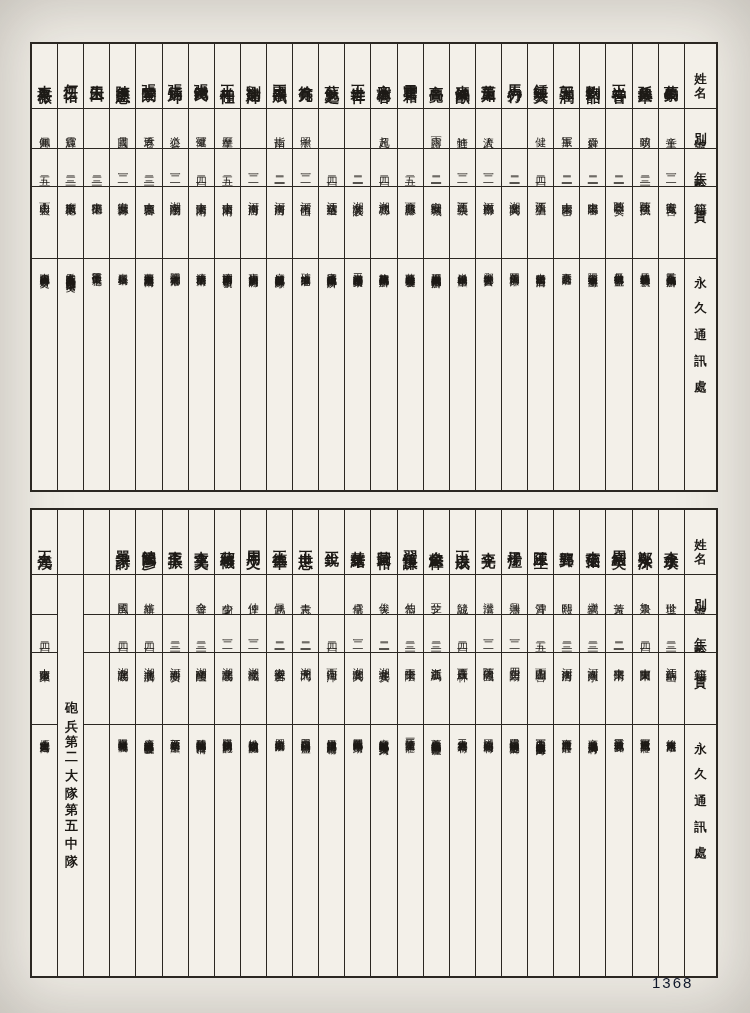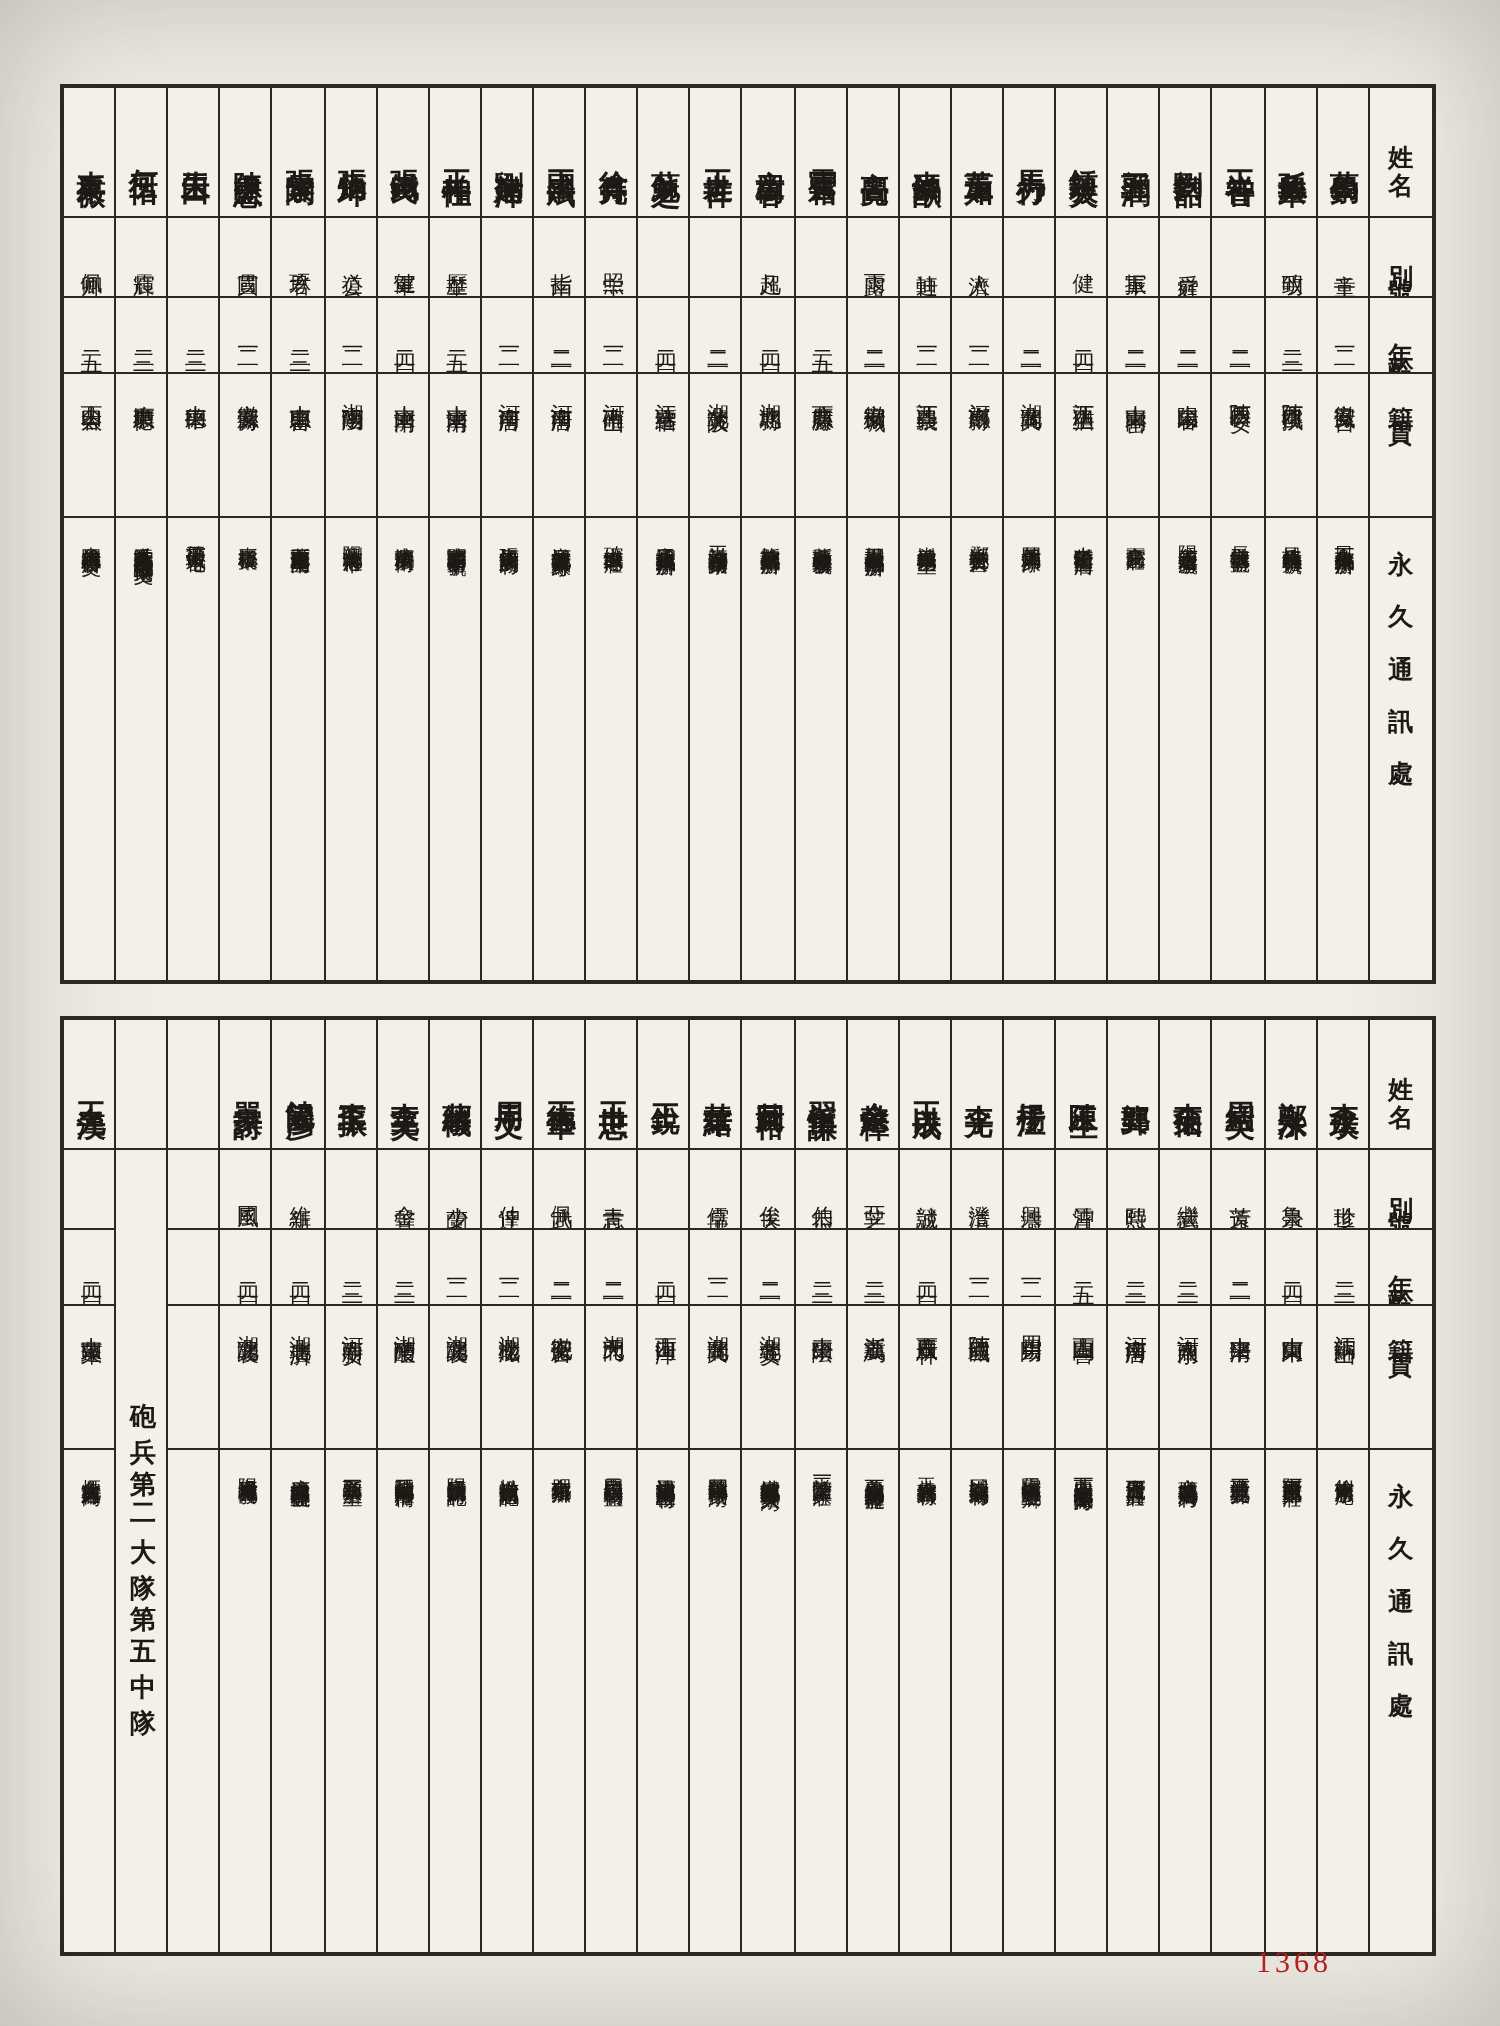--- a/index.html
+++ b/index.html
@@ -24,22 +24,22 @@
   .b-addr{ flex:1 1 0; align-items:flex-start; padding-top:6px; }
   .b-note{ flex:1 1 0; }
   .vtext{ writing-mode:vertical-rl; text-orientation:upright; color:var(--ink);
           font-size:11px; line-height:1.12; letter-spacing:1px; max-height:100%; }
   .name{ font-size:14.5px; font-weight:700; letter-spacing:2px; }
   .addr{ font-size:10px; letter-spacing:0.5px; }
   .hdr{ font-size:12.5px; font-weight:700; letter-spacing:0.55em; }
   .hdr-name{ letter-spacing:1.1em; }
   .hdr-tall{ letter-spacing:2.1em; }
   .note{ font-size:13px; font-weight:700; letter-spacing:1.3em; }
-  .page-number{ position:absolute; left:628px; top:974px; font-size:15px;
-                color:#b91c1c; letter-spacing:2px; font-family:Liberation Serif, serif; }
+  .page-number{ position:absolute; left:652px; top:974px; font-size:15px;
+                color:#0f172a; letter-spacing:2px; font-family:Liberation Sans, sans-serif; }
 </style>
 </head>
 <body>
 
 <div class="page">
   <div class="roster" id="table-top">
       <div class="col">
         <div class="band b-name">
           <span class="vtext name">車采薇</span>
         </div>

